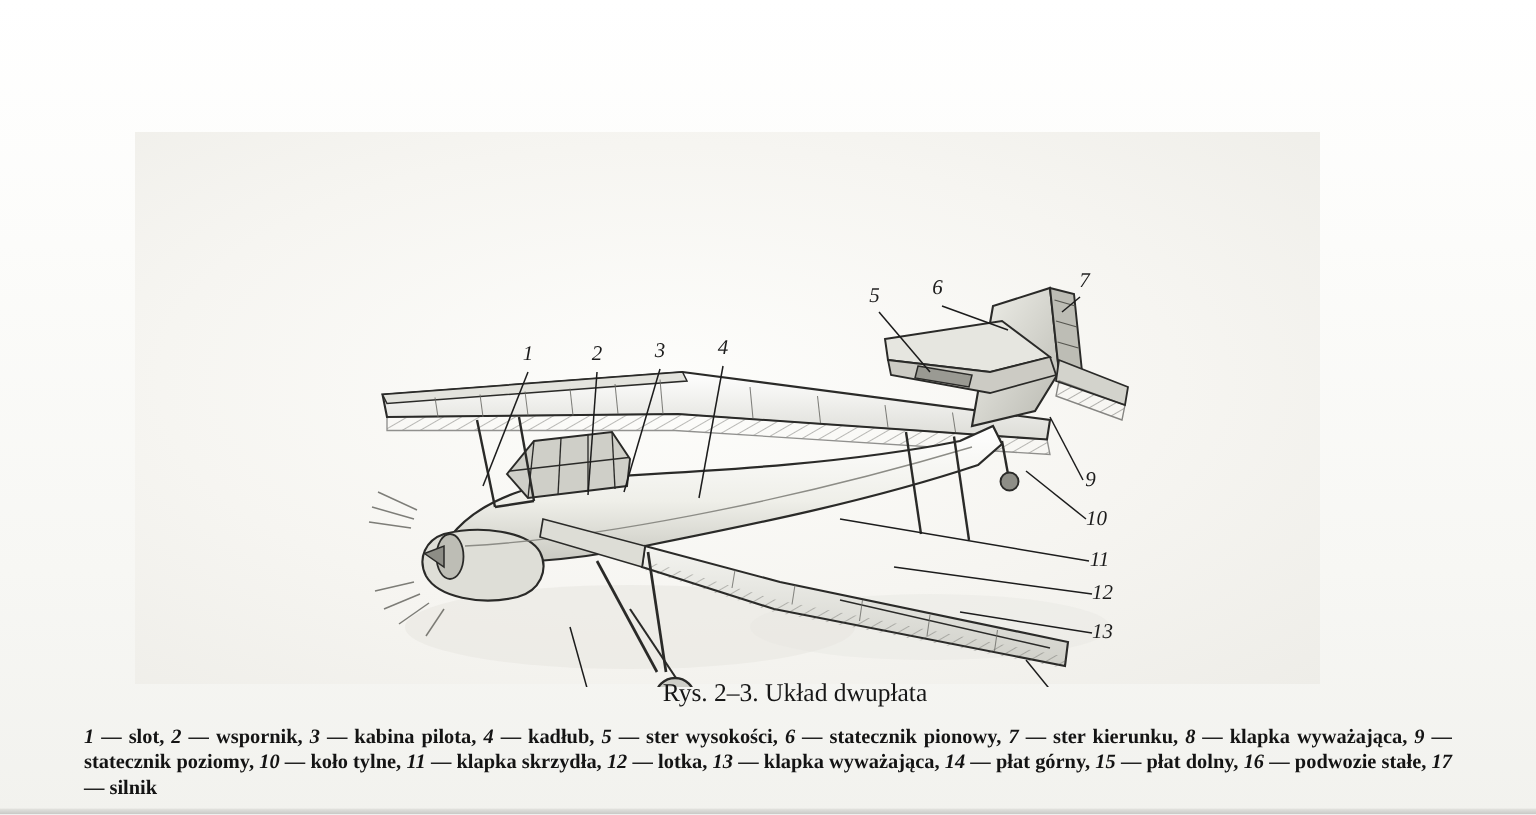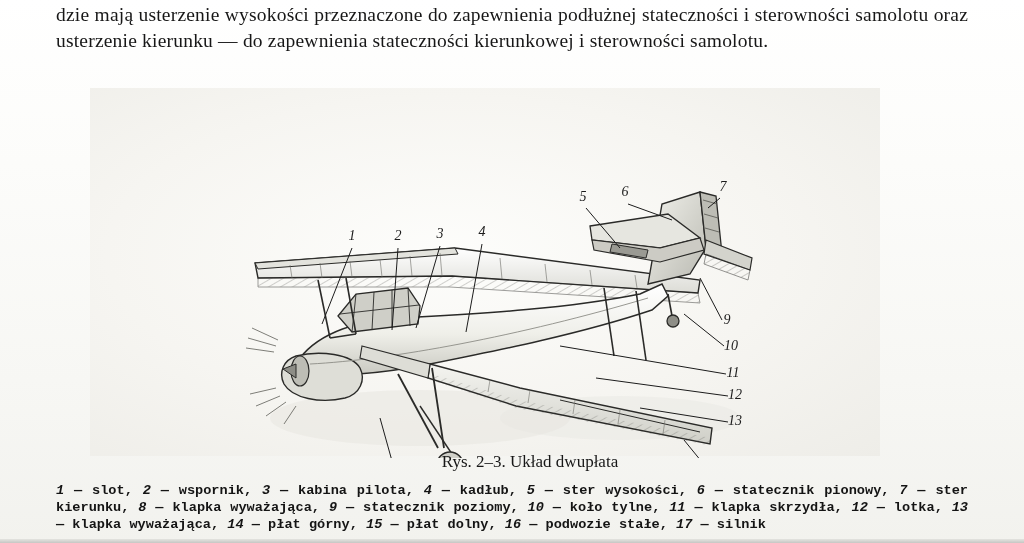--- a/index.html
+++ b/index.html
@@ -72,21 +72,21 @@
     font-family: "Liberation Serif", serif;
     font-size: 17px;
     color: #171717;
     padding-left: 18px;
   }
   .legend {
     position: absolute;
     left: 56px;
     top: 482px;
     width: 912px;
-    font-family: Liberation Mono, monospace;
+    font-family: Liberation Serif, serif;
     font-size: 13.6px;
     line-height: 17px;
     color: #141414;
     text-align: justify;
     font-weight: 700;
   }
   .legend .num {
     font-style: italic;
     font-weight: 700;
   }
@@ -105,23 +105,20 @@
     font-size: 14px;
     fill: #1c1c1c;
   }
 </style>
 </head>
 <body>
 
 <div class="page">
   <div class="paper-tint"></div>
 
-  <div class="body-text">
-    <p>dzie mają usterzenie wysokości przeznaczone do zapewnienia podłużnej stateczności i sterowności samolotu oraz usterzenie kierunku — do zapewnienia stateczności kierunkowej i sterowności samolotu.</p>
-  </div>
 
   <div class="figure-wrap">
     <div class="figure-bg"></div>
 
     <svg class="figure-svg" width="1024" height="370" viewBox="0 0 1024 370">
       <defs>
         <linearGradient id="wingTop" x1="0" y1="0" x2="0" y2="1">
           <stop offset="0%" stop-color="#ffffff"></stop>
           <stop offset="100%" stop-color="#dcdcd6"></stop>
         </linearGradient>

